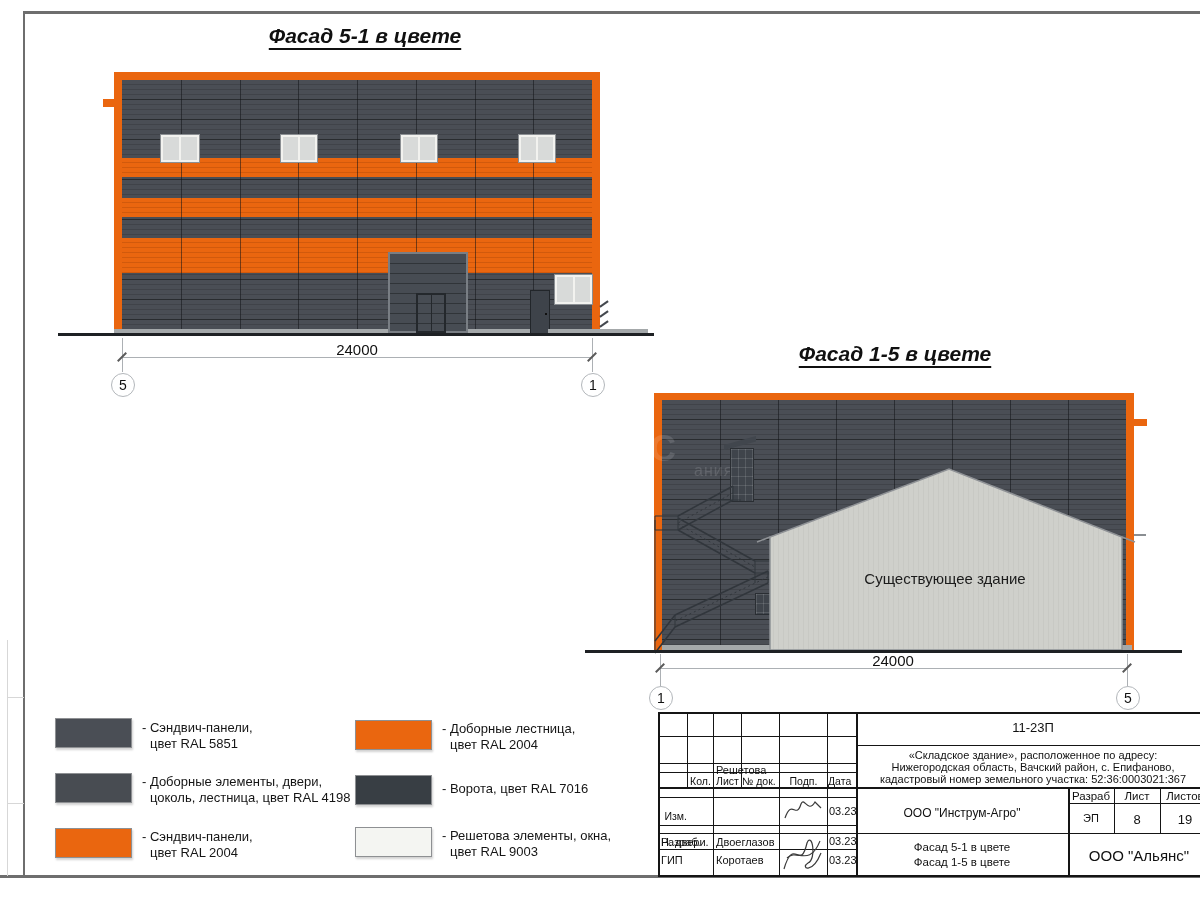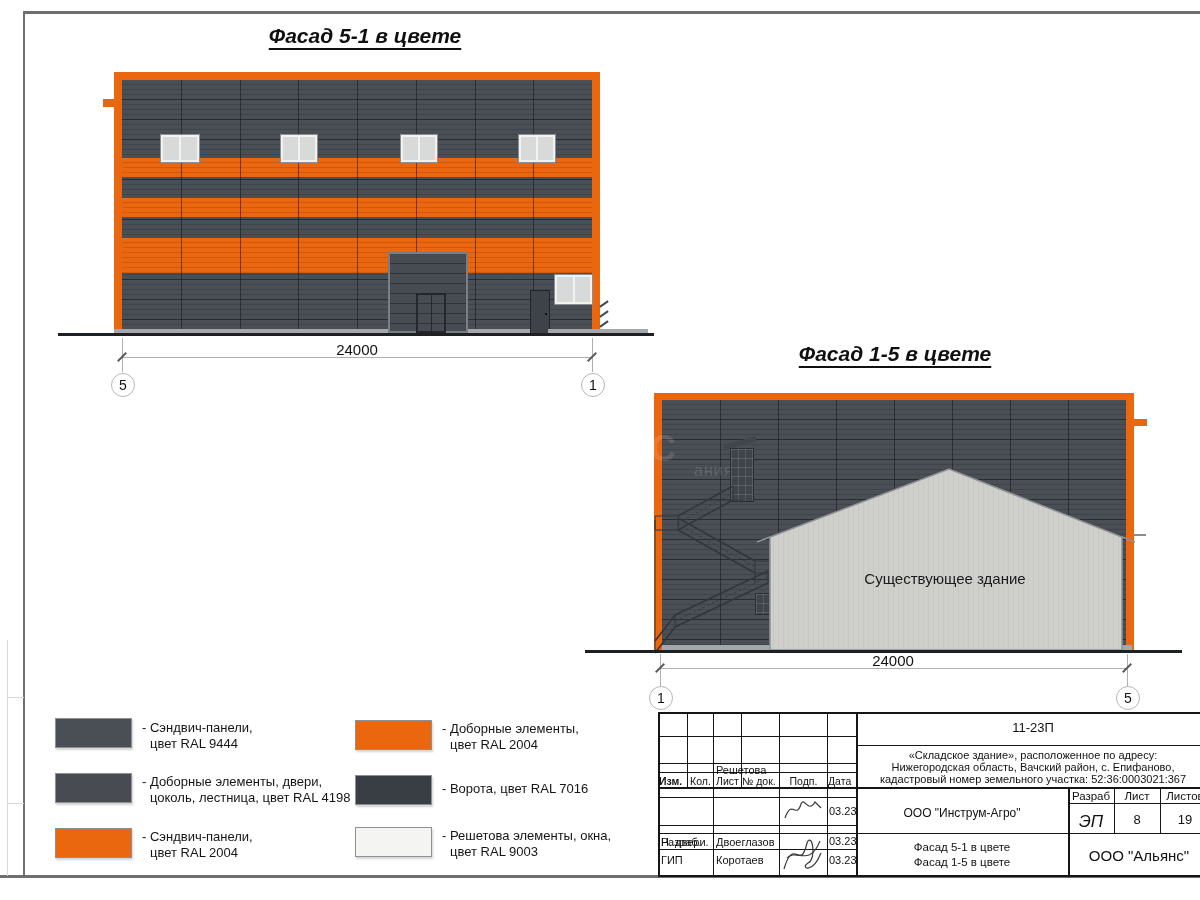--- a/index.html
+++ b/index.html
@@ -200,35 +200,35 @@
 <div class="tick" style="left:654px;top:667px;"></div>
 <div class="tick" style="left:1121px;top:667px;"></div>
 <div class="dimtext" style="left:843px;top:652px;width:100px;">24000</div>
 <div class="axis" style="left:649px;top:686px;">1</div>
 <div class="axis" style="left:1116px;top:686px;">5</div>
 
 <div>
   <div class="sw" style="left: 55px; top: 718px; background-color: rgb(74, 78, 85);"></div>
   <div class="lgl" style="left:142px;top:720px;">
     <div>- Сэндвич-панели,</div>
-    <div class="i2">цвет RAL 9444</div>
+    <div class="i2">цвет RAL 5851</div>
   </div>
   <div class="sw" style="left: 55px; top: 773px; background-color: rgb(72, 76, 82);"></div>
   <div class="lgl" style="left:142px;top:774px;">
     <div>- Доборные элементы, двери,</div>
     <div class="i2">цоколь, лестница, цвет RAL 4198</div>
   </div>
   <div class="sw" style="left: 55px; top: 828px; background-color: rgb(234, 102, 15);"></div>
   <div class="lgl" style="left:142px;top:829px;">
     <div>- Сэндвич-панели,</div>
     <div class="i2">цвет RAL 2004</div>
   </div>
   <div class="sw" style="left: 355px; top: 720px; background-color: rgb(234, 102, 15);"></div>
   <div class="lgl" style="left:442px;top:721px;">
-    <div>- Доборные элементы,</div>
+    <div>- Доборные лестница,</div>
     <div class="i2">цвет RAL 2004</div>
   </div>
   <div class="sw" style="left: 355px; top: 775px; background-color: rgb(56, 62, 68);"></div>
   <div class="lgl" style="left:442px;top:781px;">
     <div>- Ворота, цвет RAL 7016</div>
   </div>
   <div class="sw" style="left: 355px; top: 827px; background-color: rgb(244, 245, 242);"></div>
   <div class="lgl" style="left:442px;top:828px;">
     <div>- Решетова элементы, окна,</div>
     <div class="i2">цвет RAL 9003</div>
@@ -254,21 +254,21 @@
   <div class="vl" style="left:687px;top:712px;height:75px;"></div>
   <div class="vl" style="left:713px;top:712px;height:164px;"></div>
   <div class="vl" style="left:741px;top:712px;height:75px;"></div>
   <div class="vl" style="left:779px;top:712px;height:164px;"></div>
   <div class="vl" style="left:827px;top:712px;height:164px;"></div>
   <div class="vl vl2" style="left:856px;top:712px;height:165px;"></div>
   <div class="vl vl2" style="left:1068px;top:787px;height:89px;"></div>
   <div class="vl" style="left:1114px;top:787px;height:46px;"></div>
   <div class="vl" style="left:1160px;top:787px;height:46px;"></div>
 
-  <div class="t th" style="left:659px;top:775px;width:28px;text-align:left;font-weight:bold;">Изм.</div>
+  <div class="t th" style="left:659px;top:810px;width:28px;text-align:right;">Изм.</div>
   <div class="t th" style="left:688px;top:775px;width:25px;text-align:center;">Кол.</div>
   <div class="t th" style="left:714px;top:775px;width:27px;text-align:center;">Лист</div>
   <div class="t th" style="left:742px;top:775px;width:37px;text-align:left;">№ док.</div>
   <div class="t th" style="left:780px;top:775px;width:47px;text-align:center;">Подп.</div>
   <div class="t th" style="left:828px;top:775px;width:28px;text-align:left;">Дата</div>
 
   <div class="t tc" style="left:856px;top:720px;width:354px;font-size:13px;">11-23П</div>
   <div class="t tc" style="left:856px;top:749px;width:354px;">«Складское здание», расположенное по адресу:</div>
   <div class="t tc" style="left:856px;top:761px;width:354px;">Нижегородская область, Вачский район, с. Епифаново,</div>
   <div class="t tc" style="left:856px;top:773px;width:354px;">кадастровый номер земельного участка: 52:36:0003021:367</div>
@@ -291,17 +291,17 @@
     <path d="M8 28 C18 18, 30 38, 41 11" stroke="#3a3a3a" stroke-width="1.1" fill="none"></path>
   </svg>
 
   <div class="t tc" style="left:856px;top:806px;width:212px;font-size:12px;">ООО "Инструм-Агро"</div>
   <div class="t tc" style="left:856px;top:841px;width:212px;font-size:11.5px;">Фасад 5-1 в цвете</div>
   <div class="t tc" style="left:856px;top:856px;width:212px;font-size:11.5px;">Фасад 1-5 в цвете</div>
 
   <div class="t tc" style="left:1068px;top:790px;width:46px;font-size:11.5px;">Разраб</div>
   <div class="t tc" style="left:1114px;top:790px;width:46px;font-size:11.5px;">Лист</div>
   <div class="t tc" style="left:1160px;top:790px;width:50px;font-size:11.5px;">Листов</div>
-  <div class="t tc" style="left:1068px;top:812px;width:46px;font-size:17px;font-style:italic;">ЭП</div>
+  <div class="t tc" style="left:1068px;top:812px;width:46px;font-size:11px;">ЭП</div>
   <div class="t tc" style="left:1114px;top:812px;width:46px;font-size:13px;">8</div>
   <div class="t tc" style="left:1160px;top:812px;width:50px;font-size:13px;">19</div>
   <div class="t tc" style="left:1068px;top:847px;width:142px;font-size:15px;">ООО "Альянс"</div>
 </div>
 
 </body></html>

